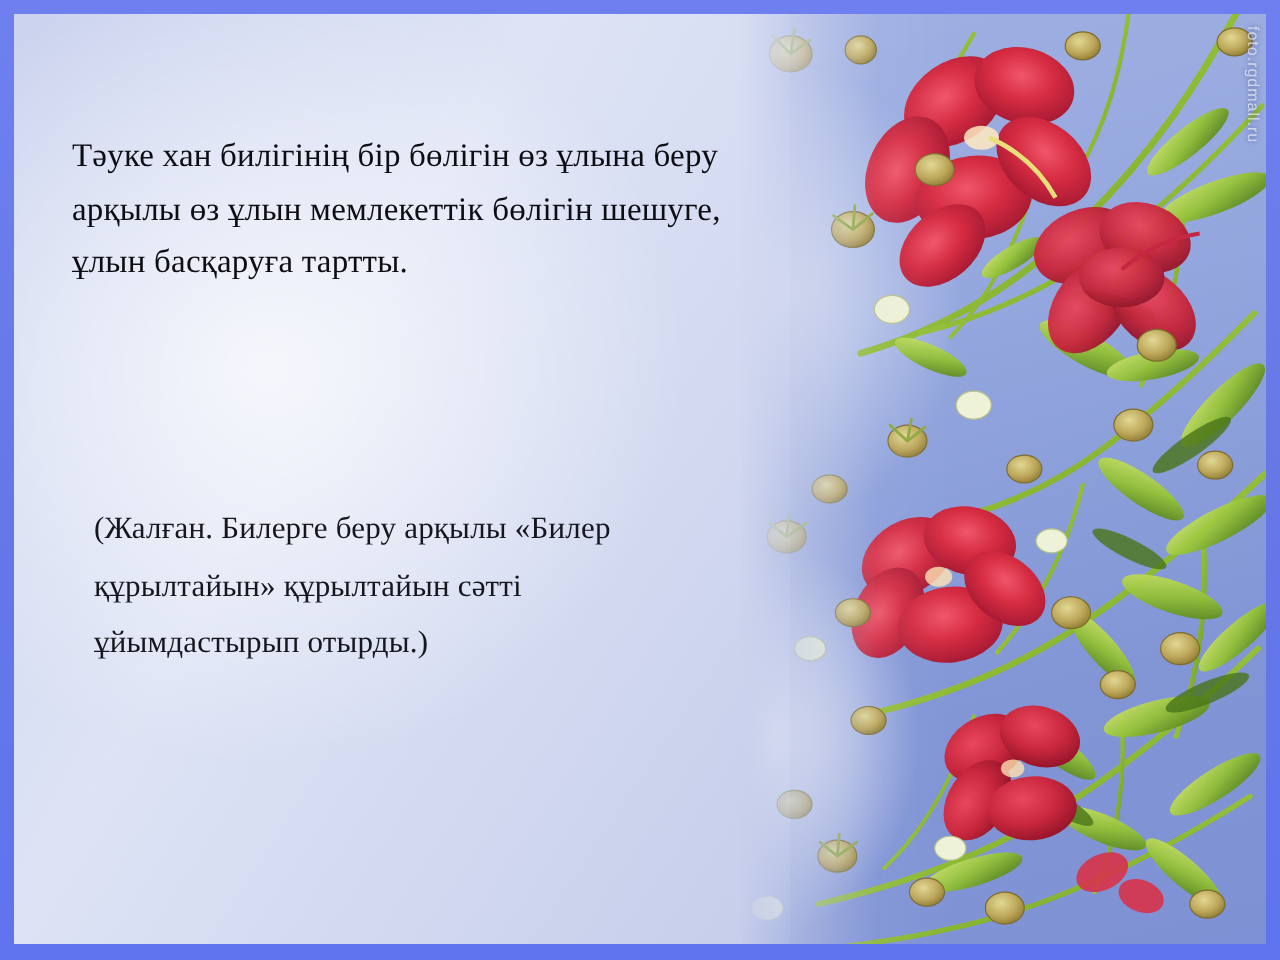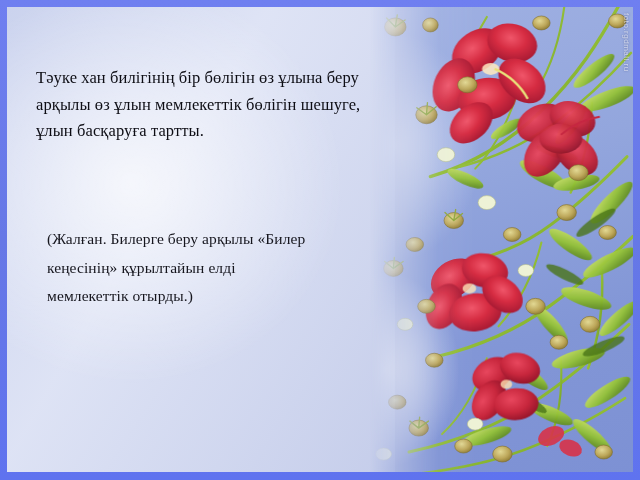--- a/index.html
+++ b/index.html
@@ -112,21 +112,21 @@
     width: 410px;
     font-size: 16.5px;
     line-height: 1.62;
     color: #0d0d14;
     letter-spacing: 0.1px;
   }
 
   .para-note {
     position: absolute;
     left: 40px;
-    top: 218px;
+    top: 244px;
     width: 370px;
     font-size: 15.5px;
     line-height: 1.85;
     color: #16161e;
     letter-spacing: 0.1px;
   }
 
   .para-main .ln,
   .para-note .ln {
     display: block;
@@ -324,20 +324,20 @@
     <div class="text-layer">
 
       <div class="para-main">
         <span class="ln">Тәуке хан билігінің бір бөлігін өз ұлына беру</span>
         <span class="ln">арқылы өз ұлын мемлекеттік бөлігін шешуге,</span>
         <span class="ln">ұлын басқаруға тартты.</span>
       </div>
 
       <div class="para-note">
         <span class="ln">(Жалған. Билерге беру арқылы «Билер</span>
-        <span class="ln">кеңесінің» құрылтайын елді</span>
-        <span class="ln">мемлекеттік отырды.)</span>
+        <span class="ln">құрылтайын» құрылтайын сәтті</span>
+        <span class="ln">ұйымдастырып отырды.)</span>
       </div>
 
     </div>
 
   </div>
 </div>
 
 </body></html>

